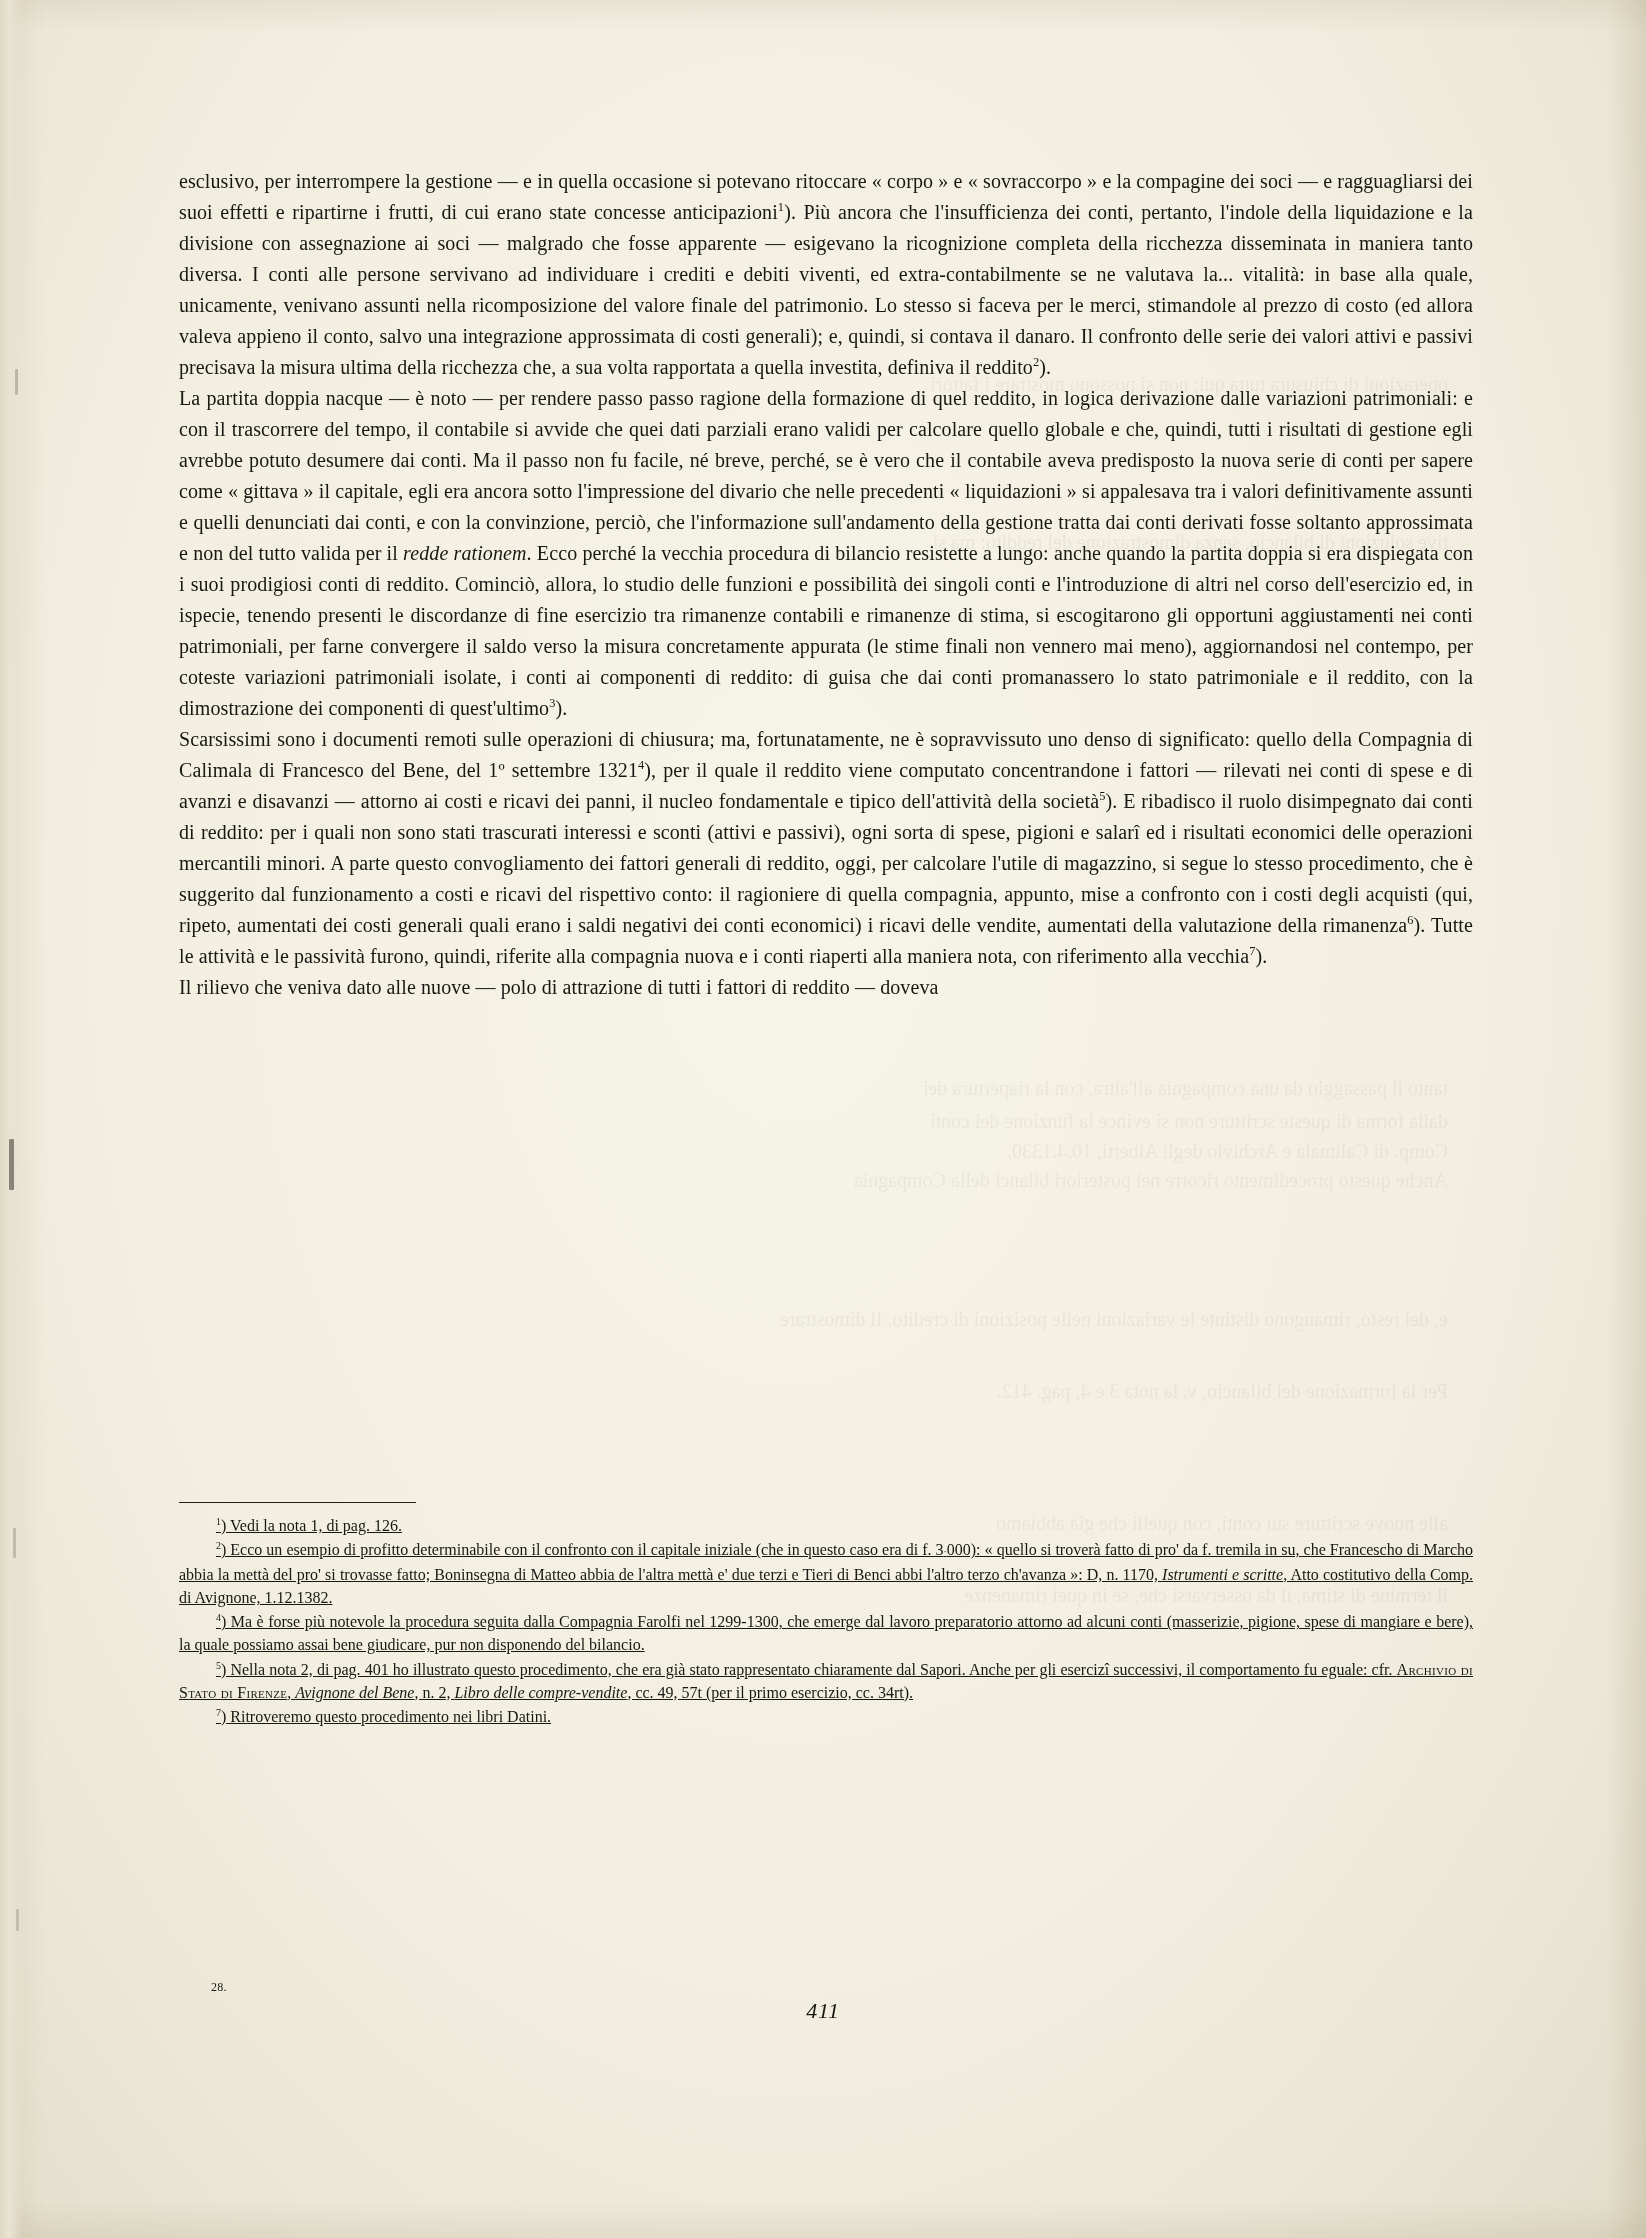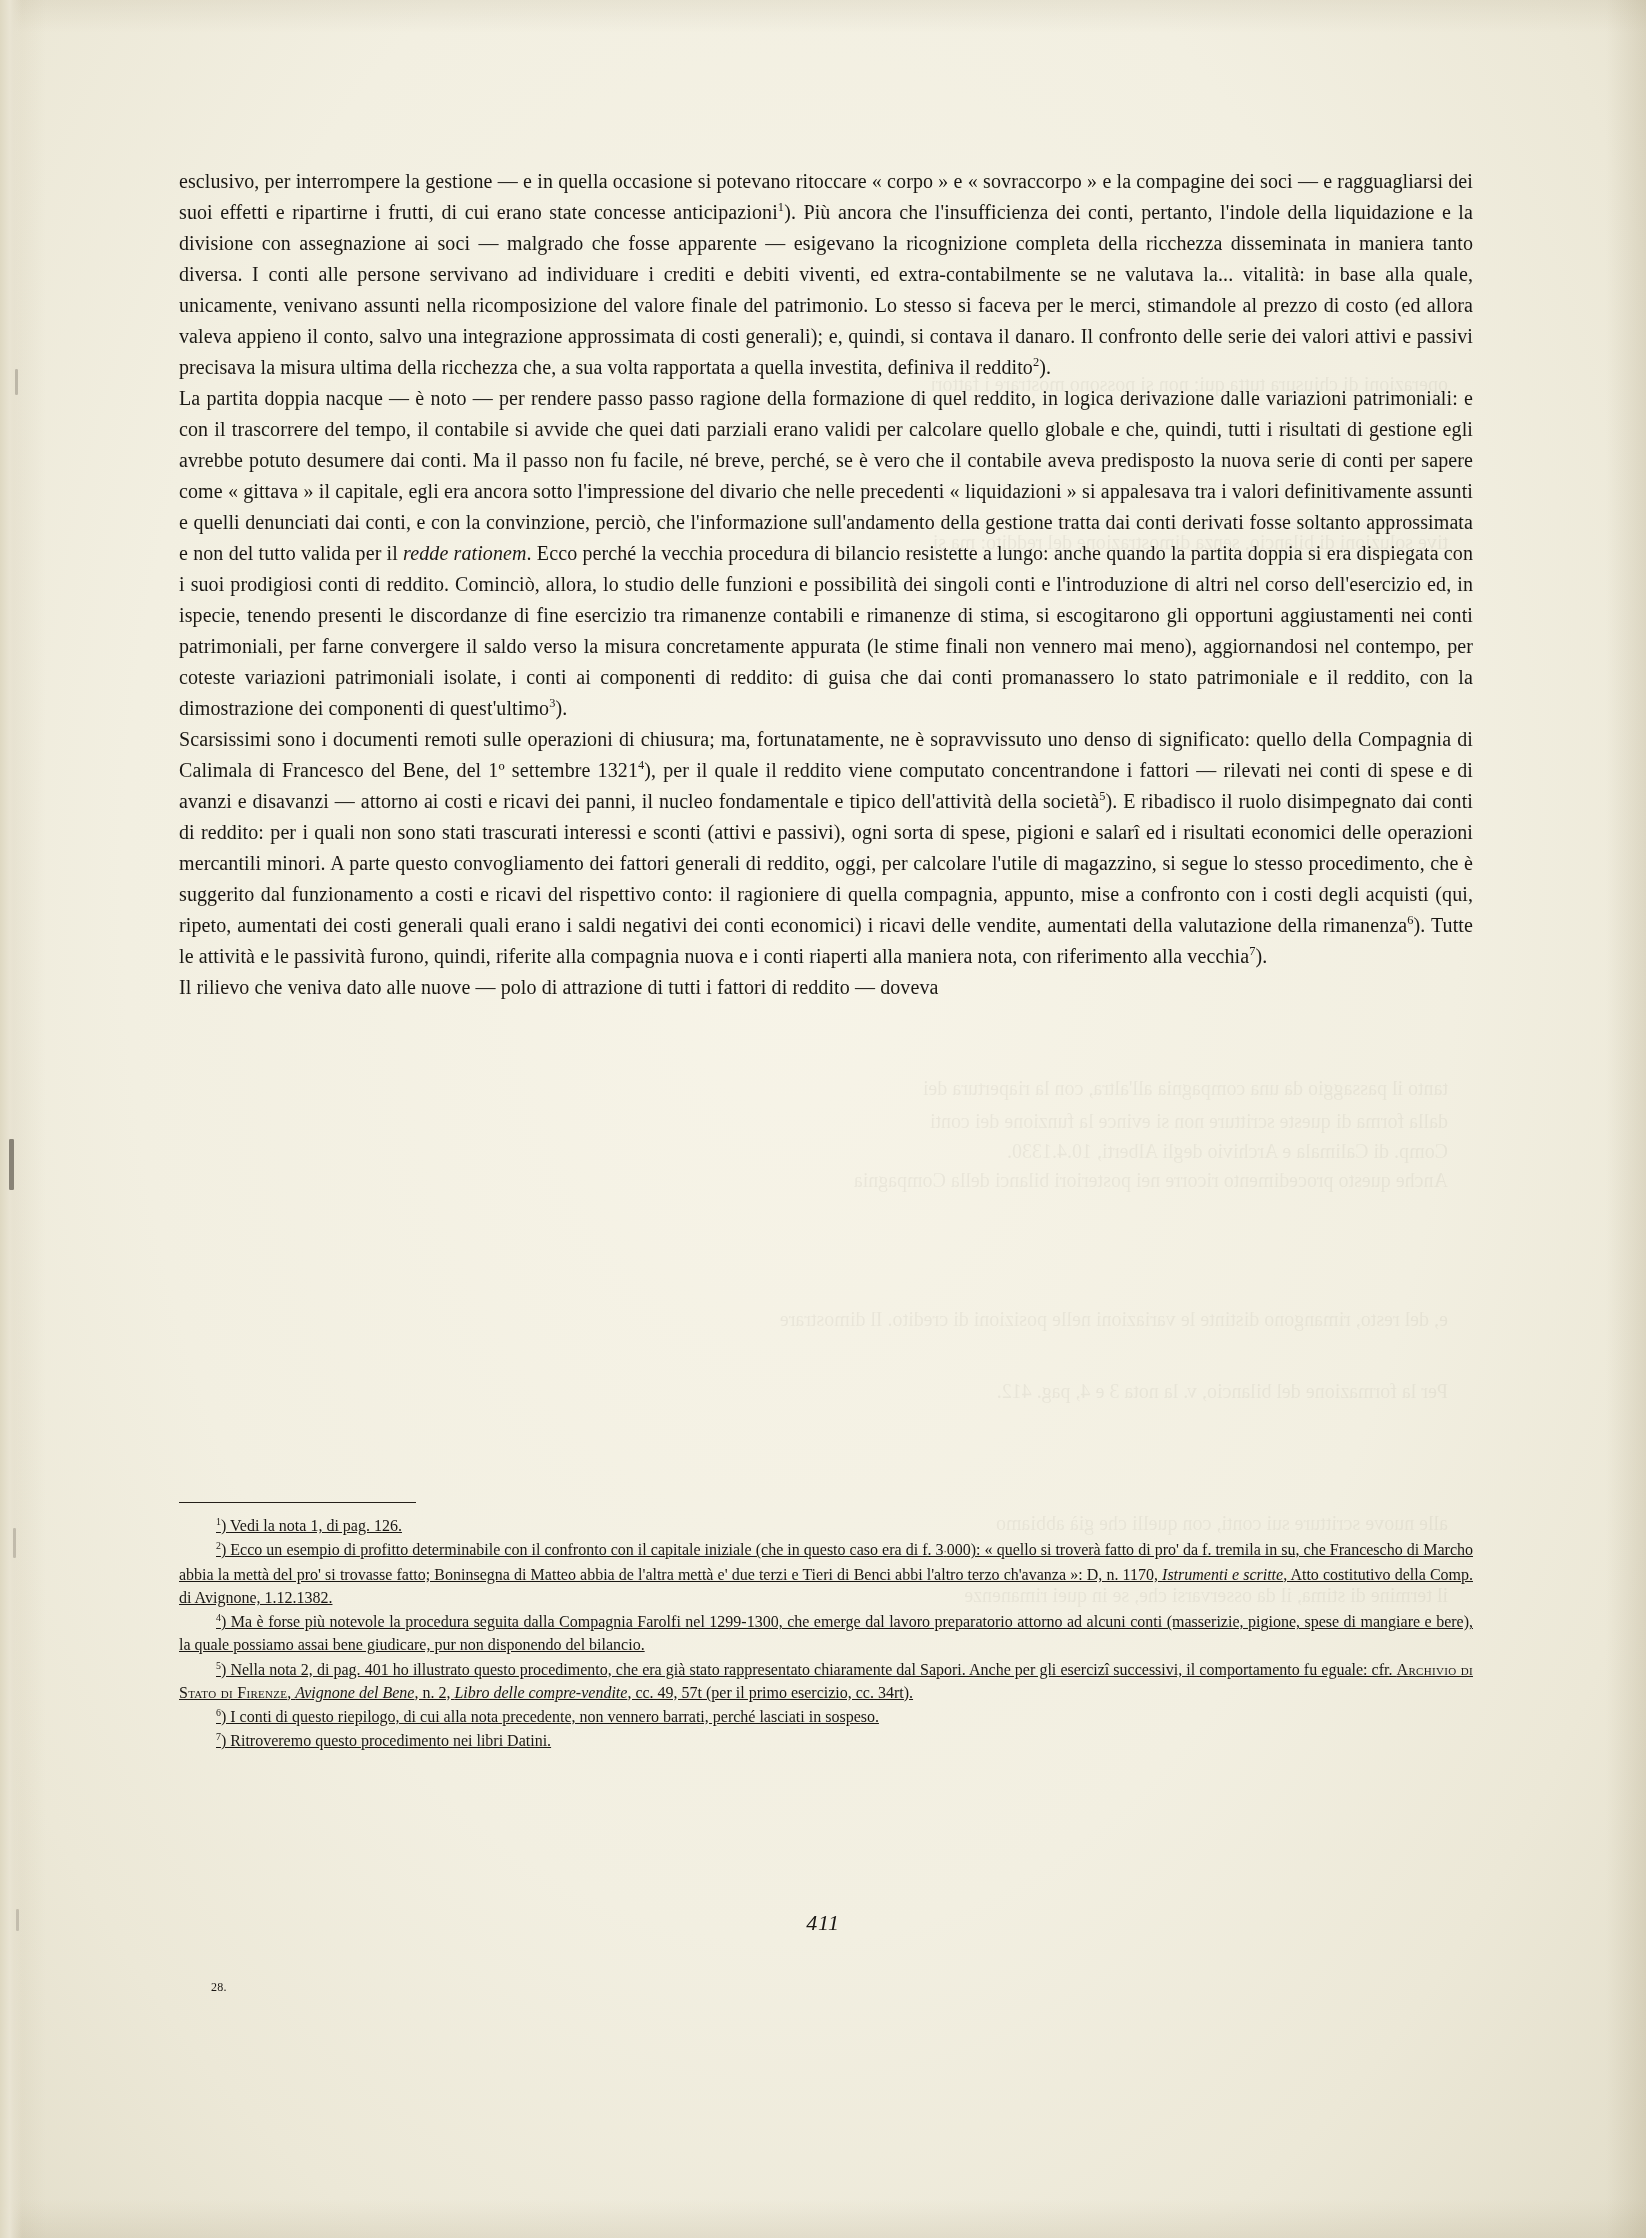--- a/index.html
+++ b/index.html
@@ -97,21 +97,21 @@
     text-indent: 37px;
   }
   .sc {
     font-variant: small-caps;
     letter-spacing: 0.3px;
   }
 
   .folio {
     position: absolute;
     left: 0;
-    top: 1910px;
+    top: 1998px;
     width: 1646px;
     text-align: center;
     font-size: 22px;
     font-style: italic;
     letter-spacing: 0.7px;
   }
   .signature {
     position: absolute;
     left: 211px;
     top: 1980px;
@@ -178,21 +178,20 @@
 
     <p class="note"><sup>1</sup>) Vedi la nota 1, di pag. 126.</p>
 
     <p class="note"><sup>2</sup>) Ecco un esempio di profitto determinabile con il confronto con il capitale iniziale (che in questo caso era di f. 3<span style="font-size:.6em; vertical-align:middle;">·</span>000): « quello si troverà fatto di pro' da f. tremila in su, che Francescho di Marcho abbia la mettà del pro' si trovasse fatto; Boninsegna di Matteo abbia de l'altra mettà e' due terzi e Tieri di Benci abbi l'altro terzo ch'avanza »: D, n. 1170, <i>Istrumenti e scritte</i>, Atto costitutivo della Comp. di Avignone, 1.12.1382.</p>
 
 
     <p class="note"><sup>4</sup>) Ma è forse più notevole la procedura seguita dalla Compagnia Farolfi nel 1299-1300, che emerge dal lavoro preparatorio attorno ad alcuni conti (masserizie, pigione, spese di mangiare e bere), la quale possiamo assai bene giudicare, pur non disponendo del bilancio.</p>
 
     <p class="note"><sup>5</sup>) Nella nota 2, di pag. 401 ho illustrato questo procedimento, che era già stato rappresentato chiaramente dal Sapori. Anche per gli esercizî successivi, il comportamento fu eguale: cfr. <span class="sc">Archivio di Stato di Firenze</span>, <i>Avignone del Bene</i>, n. 2, <i>Libro delle compre-vendite</i>, cc. 49, 57t (per il primo esercizio, cc. 34rt).</p>
 
-    <p class="note"><sup>6</sup>) I conti di questo riepilogo, di cui alla nota precedente, non vennero barrati, perché lasciati in sospeso.</p>
 
     <p class="note"><sup>7</sup>) Ritroveremo questo procedimento nei libri Datini.</p>
 
   </div>
 
   <div class="folio">411</div>
   <div class="signature">28.</div>
 
 </div>
 

